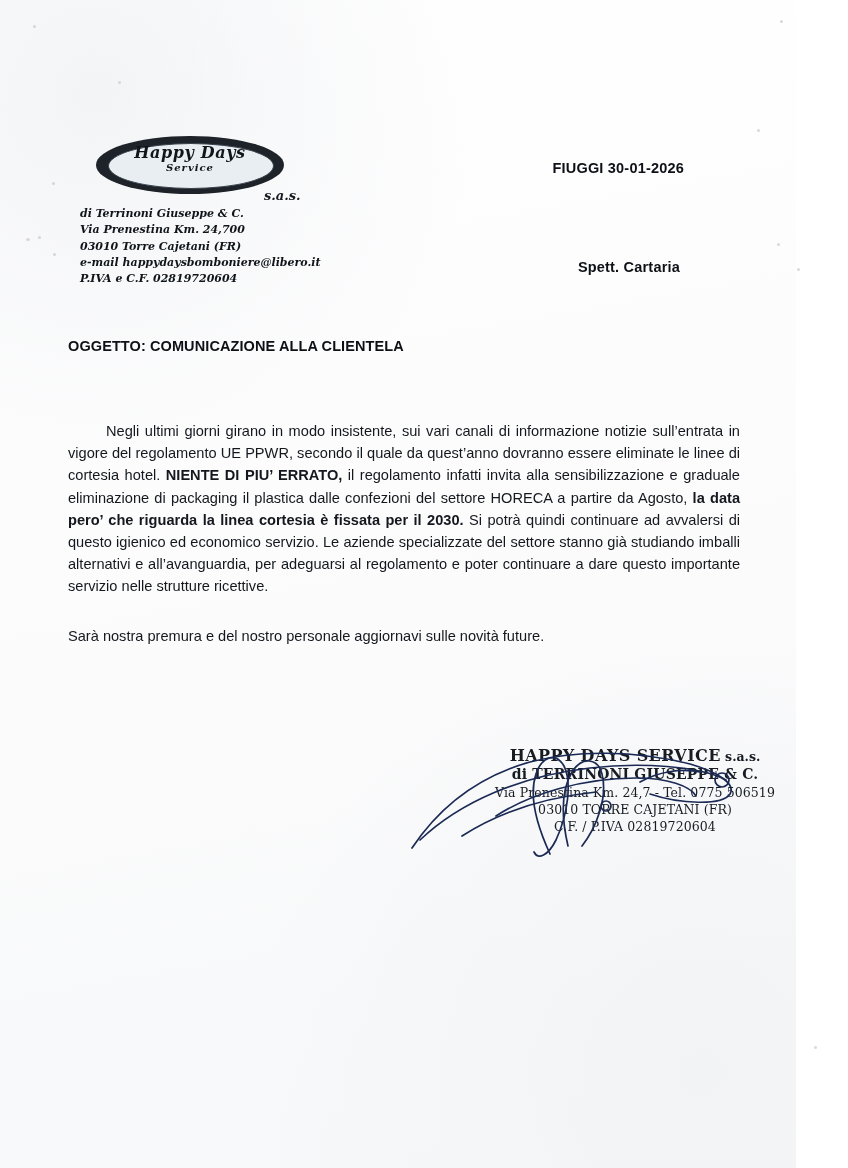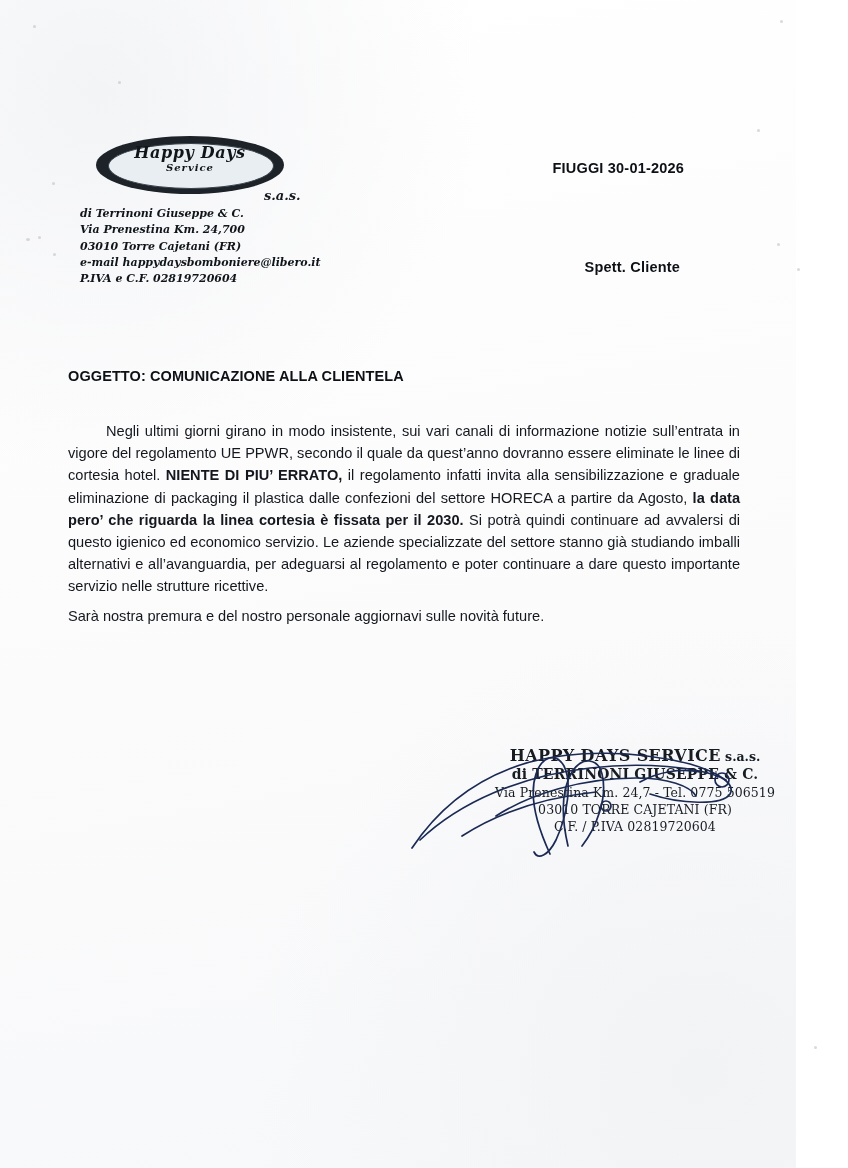--- a/index.html
+++ b/index.html
@@ -128,40 +128,40 @@
     font-weight: bold;
     font-size: 14.5px;
     letter-spacing: .2px;
     color: #0d1116;
   }
 
   
   .subject {
     position: absolute;
     left: 68px;
-    top: 368px;
+    top: 338px;
     font-weight: bold;
     font-size: 14.5px;
     letter-spacing: .1px;
     color: #0d1116;
   }
 
   
   .body {
     position: absolute;
     left: 68px;
     top: 420px;
     width: 672px;
     font-size: 14.6px;
     line-height: 1.52;
     color: #14181e;
     text-align: justify;
   }
   .body p { margin: 0 0 18px 0; }
-  .body p.first { text-indent: 38px; margin-bottom: 8px; }
+  .body p.first { text-indent: 38px; margin-bottom: 28px; }
   .body b { font-weight: bold; }
 
   
   .sign-block {
     position: absolute;
     left: 470px;
     top: 714px;
     width: 330px;
     font-family: "DejaVu Serif", serif;
     color: #171c22;
@@ -240,21 +240,21 @@
     <div class="addr">
       <div>di  Terrinoni Giuseppe &amp; C.</div>
       <div>Via Prenestina Km. 24,700</div>
       <div>03010 Torre Cajetani (FR)</div>
       <div>e-mail happydaysbomboniere@libero.it</div>
       <div>P.IVA e C.F.   02819720604</div>
     </div>
   </div>
 
   <div class="doc-date">FIUGGI 30-01-2026</div>
-  <div class="recipient">Spett. Cliente</div>
+  <div class="recipient">Spett. Cartaria</div>
 
   <div class="subject">OGGETTO: COMUNICAZIONE ALLA CLIENTELA</div>
 
   <div class="body">
     <p class="first">
       <span>Negli ultimi giorni girano in modo insistente, sui vari canali di informazione notizie sull’entrata in vigore del regolamento UE PPWR, secondo il quale da quest’anno dovranno essere eliminate le linee di cortesia hotel. </span><b>NIENTE DI PIU’ ERRATO,</b><span> il regolamento infatti invita alla sensibilizzazione e graduale eliminazione di packaging il plastica dalle confezioni del settore HORECA a partire da Agosto, </span><b>la data pero’ che riguarda la linea cortesia è fissata per il 2030.</b><span> Si potrà quindi continuare ad avvalersi di questo igienico ed economico servizio. Le aziende specializzate del settore stanno già studiando imballi alternativi e all’avanguardia, per adeguarsi al regolamento e poter continuare a dare questo importante servizio nelle strutture ricettive.</span>
     </p>
     <p>Sarà nostra premura e del nostro personale aggiornavi sulle novità future.</p>
   </div>
 

